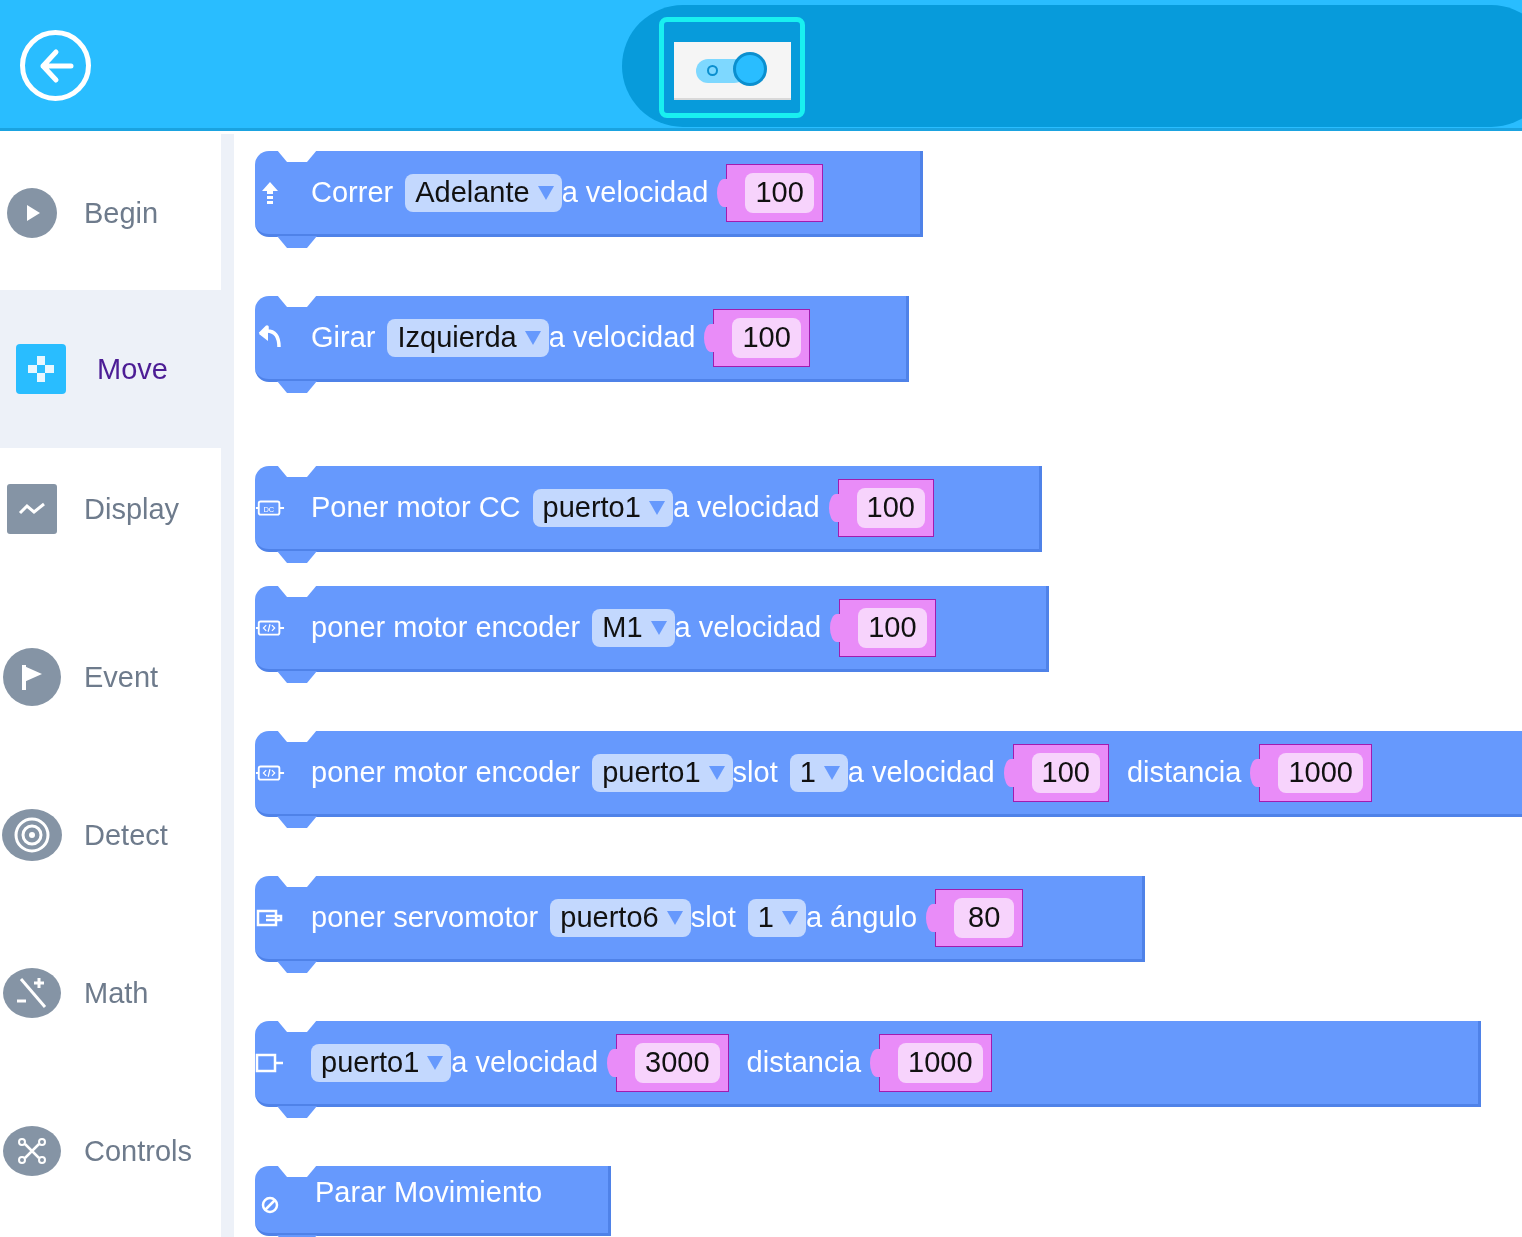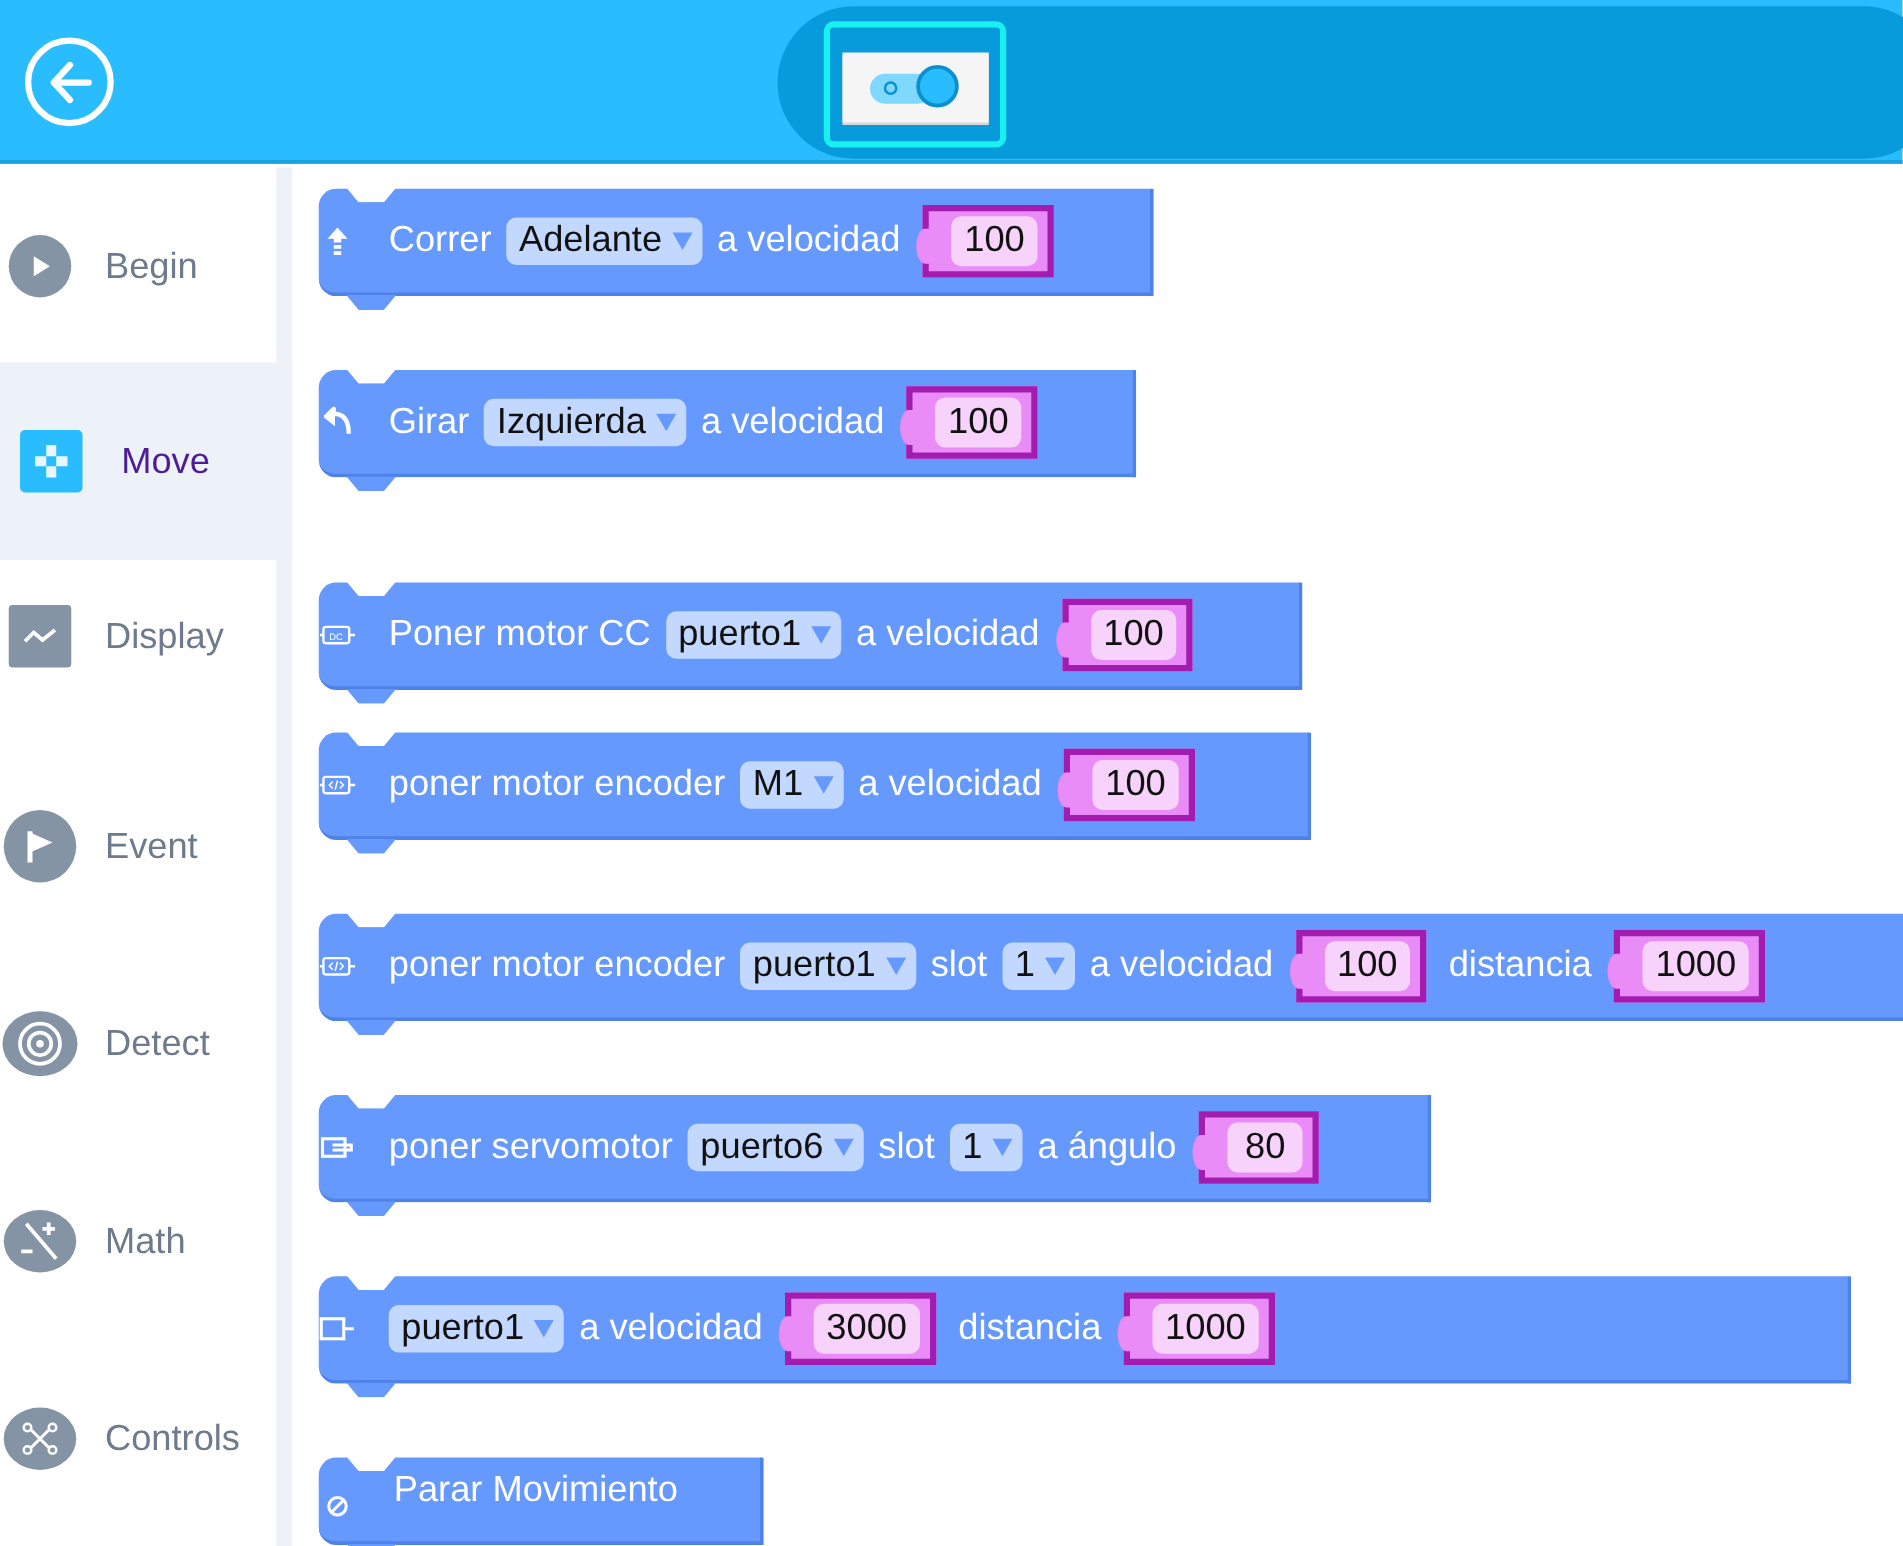--- a/index.html
+++ b/index.html
@@ -22,24 +22,24 @@
   .side-icon.active { background: #29bdff; border-radius: 4px; left: 16px; }
   .side-label { position: absolute; left: 84px; font-size: 29px; color: #6e7b8c; }
   .side-label.active { left: 97px; color: #4c1d95; }
 
   .workspace { position: absolute; left: 234px; top: 134px; width: 1288px; height: 1103px; background: #ffffff; }
   .block { position: absolute; height: 86px; background: #6699fd; border-bottom: 3px solid #4f82e8; border-right: 3px solid #4f82e8; border-radius: 14px 0 0 14px; display: flex; align-items: center; white-space: nowrap; cursor: grab; }
   .block::before { content: ""; position: absolute; left: 22px; top: -1px; width: 40px; height: 12px; background: #ffffff; clip-path: polygon(0 0, 100% 0, 75% 100%, 25% 100%); }
   .block::after { content: ""; position: absolute; left: 22px; bottom: -14px; width: 40px; height: 12px; background: #6699fd; clip-path: polygon(0 0, 100% 0, 75% 100%, 25% 100%); }
   .blk-icon { width: 30px; height: 30px; display: flex; align-items: center; justify-content: center; margin-right: 26px; flex: none; }
   .blk-text { color: #ffffff; font-size: 29px; margin-right: 12px; }
-  .dropdown { background: #c3d8fe; border-radius: 8px; height: 38px; display: flex; align-items: center; padding: 0 8px 0 10px; margin-right: 12px; cursor: pointer; }
+  .dropdown { background: #c3d8fe; border-radius: 8px; height: 38px; display: flex; align-items: center; padding: 0 8px 0 10px; cursor: pointer; }
   .dropdown .val { color: #111; font-size: 29px; }
   .dropdown .arrow { width: 0; height: 0; border-left: 8px solid transparent; border-right: 8px solid transparent; border-top: 14px solid #6699fd; margin-left: 8px; }
-  .num-slot { position: relative; height: 58px; background: #e98cf8; border: 5px solid #a21caf; padding: 0 8px 0 18px; display: flex; align-items: center; margin-right: 18px; margin-left: 6px; }
+  .num-slot { position: relative; height: 58px; background: #e98cf8; border: 1px solid #a21caf; padding: 0 8px 0 18px; display: flex; align-items: center; margin-right: 18px; margin-left: 6px; }
   .num-slot::before { content: ""; position: absolute; left: -10px; top: 14px; width: 14px; height: 28px; background: #e98cf8; border-radius: 50% 0 0 50%; }
   .num-input { background: #f7d3fc; border-radius: 8px; height: 40px; min-width: 60px; padding: 0 10px; display: flex; align-items: center; justify-content: center; color: #111; font-size: 29px; cursor: text; }
 </style>
 </head>
 <body>
 
 <div class="header">
   <div class="back-btn">
     <svg width="40" height="40" viewBox="0 0 40 40">
         <path d="M20 6 L7 20 L20 34 M7 20 L35 20" stroke="#fff" stroke-width="5" fill="none" stroke-linecap="round" stroke-linejoin="round"></path>

